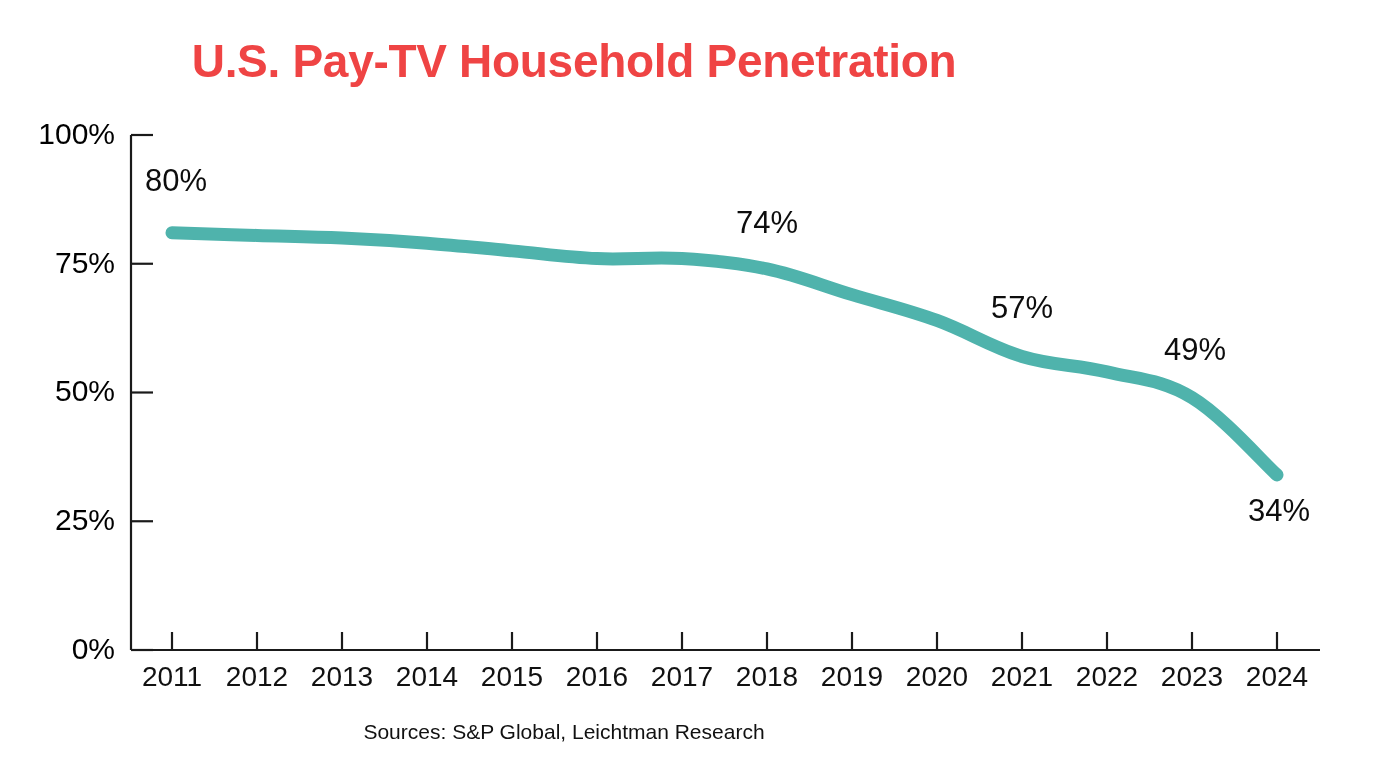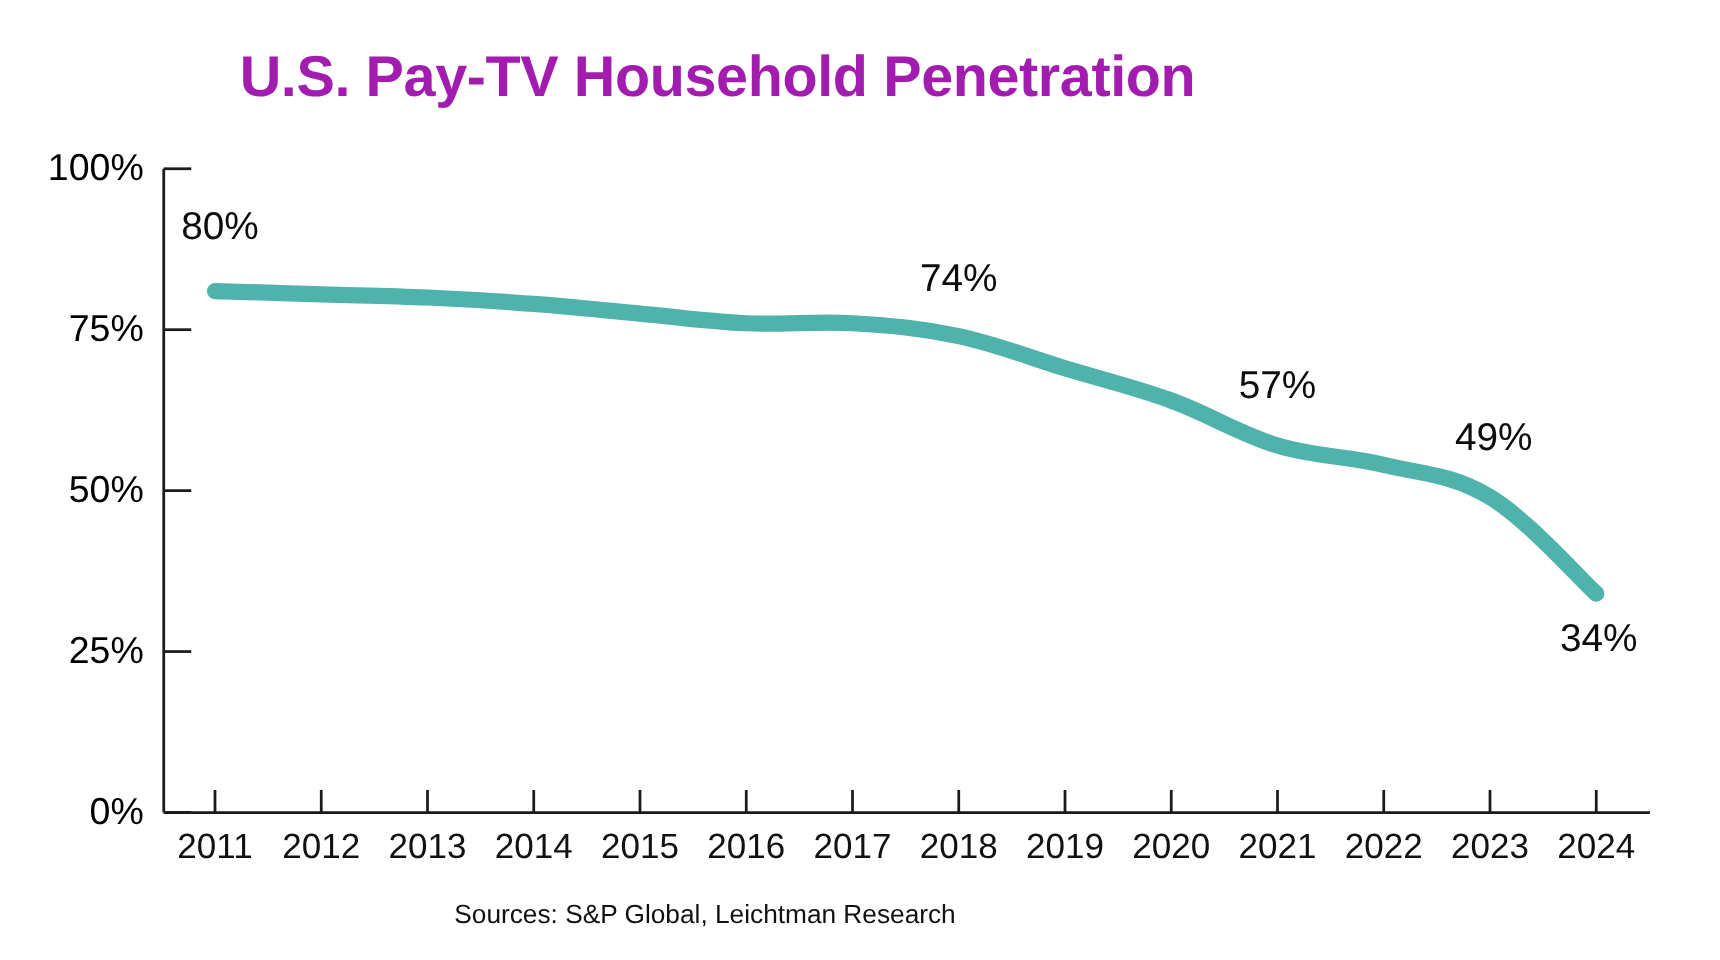--- a/index.html
+++ b/index.html
@@ -22,21 +22,21 @@
     height: 768px;
   }
   .chart-title {
     position: absolute;
     left: 0;
     top: 34px;
     width: 1148px;
     text-align: center;
     font-size: 46px;
     font-weight: bold;
-    color: #a21caf;
+    color: #ef4444;
     letter-spacing: -0.3px;
     white-space: nowrap;
   }
   .source-note {
     position: absolute;
     left: 0;
     top: 720px;
     width: 1128px;
     text-align: center;
     font-size: 21px;

